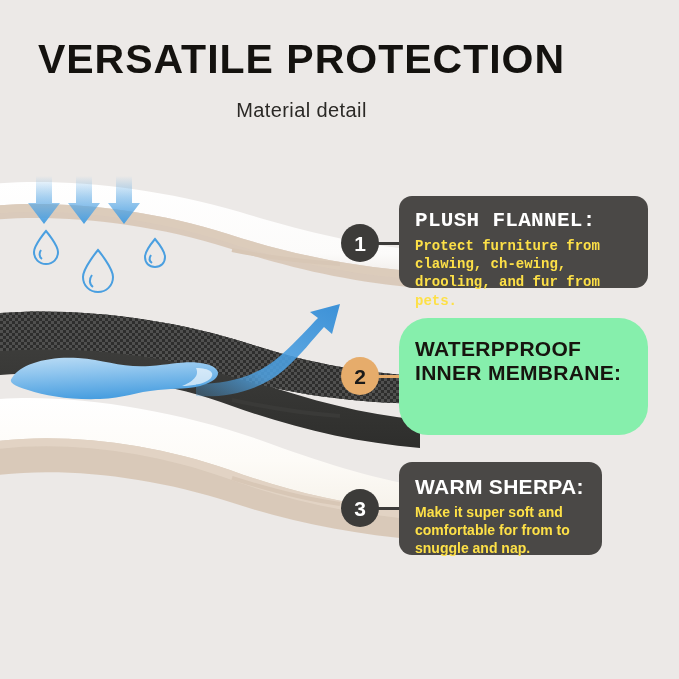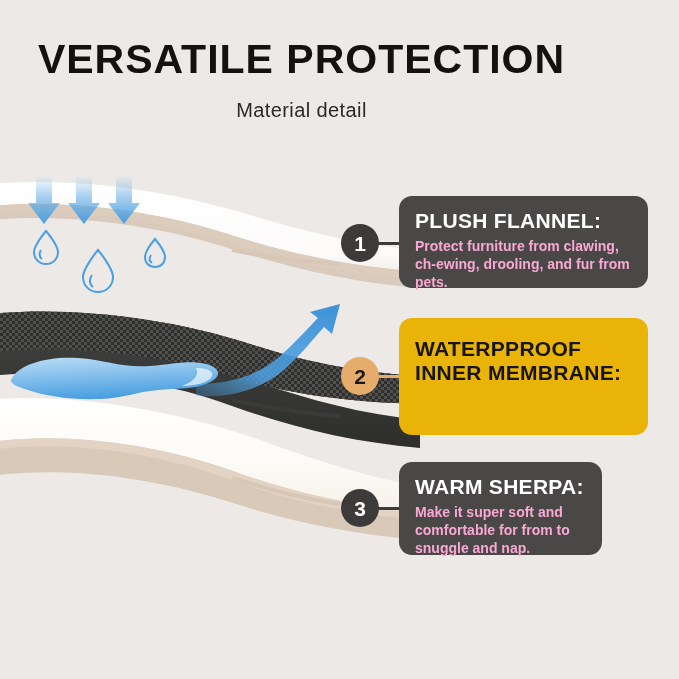--- a/index.html
+++ b/index.html
@@ -41,30 +41,30 @@
   
   .leader{position:absolute;height:3px;background:#3C3B39;}
 
   
   .box{
     position:absolute;box-sizing:border-box;
     border-radius:13px;
     padding:13px 16px 14px 16px;
   }
   .box.dark{background:#4A4846;}
-  .box.accent{background:#eab308;}
+  .box.accent{background:#86efac;border-radius:29px;}
   .box .bt{
     font-size:21px;font-weight:bold;letter-spacing:0.3px;
     line-height:1.14;margin:0 0 4px 0;
   }
   .box .bb{
     font-size:14px;line-height:1.30;margin:0;font-weight:600;
   }
   .box.dark .bt{color:#FFFFFF;}
-  .box.dark .bb{color:#f9a8d4;}
+  .box.dark .bb{color:#fde047;}
   .box.accent .bt{color:#17150F;}
   .box.accent .bb{color:#17150F;}
 </style>
 </head>
 <body>
 
 <div id="stage">
 
   <div class="header">
     <div class="title">VERSATILE PROTECTION</div>
@@ -197,21 +197,21 @@
   <div class="badge dark" style="left:341px;top:224px;">
     <span>1</span>
   </div>
   <div class="badge accent" style="left:341px;top:357px;">
     <span>2</span>
   </div>
   <div class="badge dark" style="left:341px;top:489px;">
     <span>3</span>
   </div>
 
-  <div class="box dark" style="left:399px;top:196px;width:249px;height:92px;">
+  <div class="box dark" style="left:399px;top:196px;width:249px;height:92px;font-family:Liberation Mono, monospace;">
     <p class="bt">PLUSH FLANNEL:</p>
     <p class="bb">Protect furniture from clawing, ch-ewing, drooling, and fur from pets.</p>
   </div>
 
   <div class="box accent" style="left:399px;top:318px;width:249px;height:117px;padding-top:19px;">
     <p class="bt">WATERPPROOF INNER MEMBRANE:</p>
   </div>
 
   <div class="box dark" style="left:399px;top:462px;width:203px;height:93px;">
     <p class="bt">WARM SHERPA:</p>

